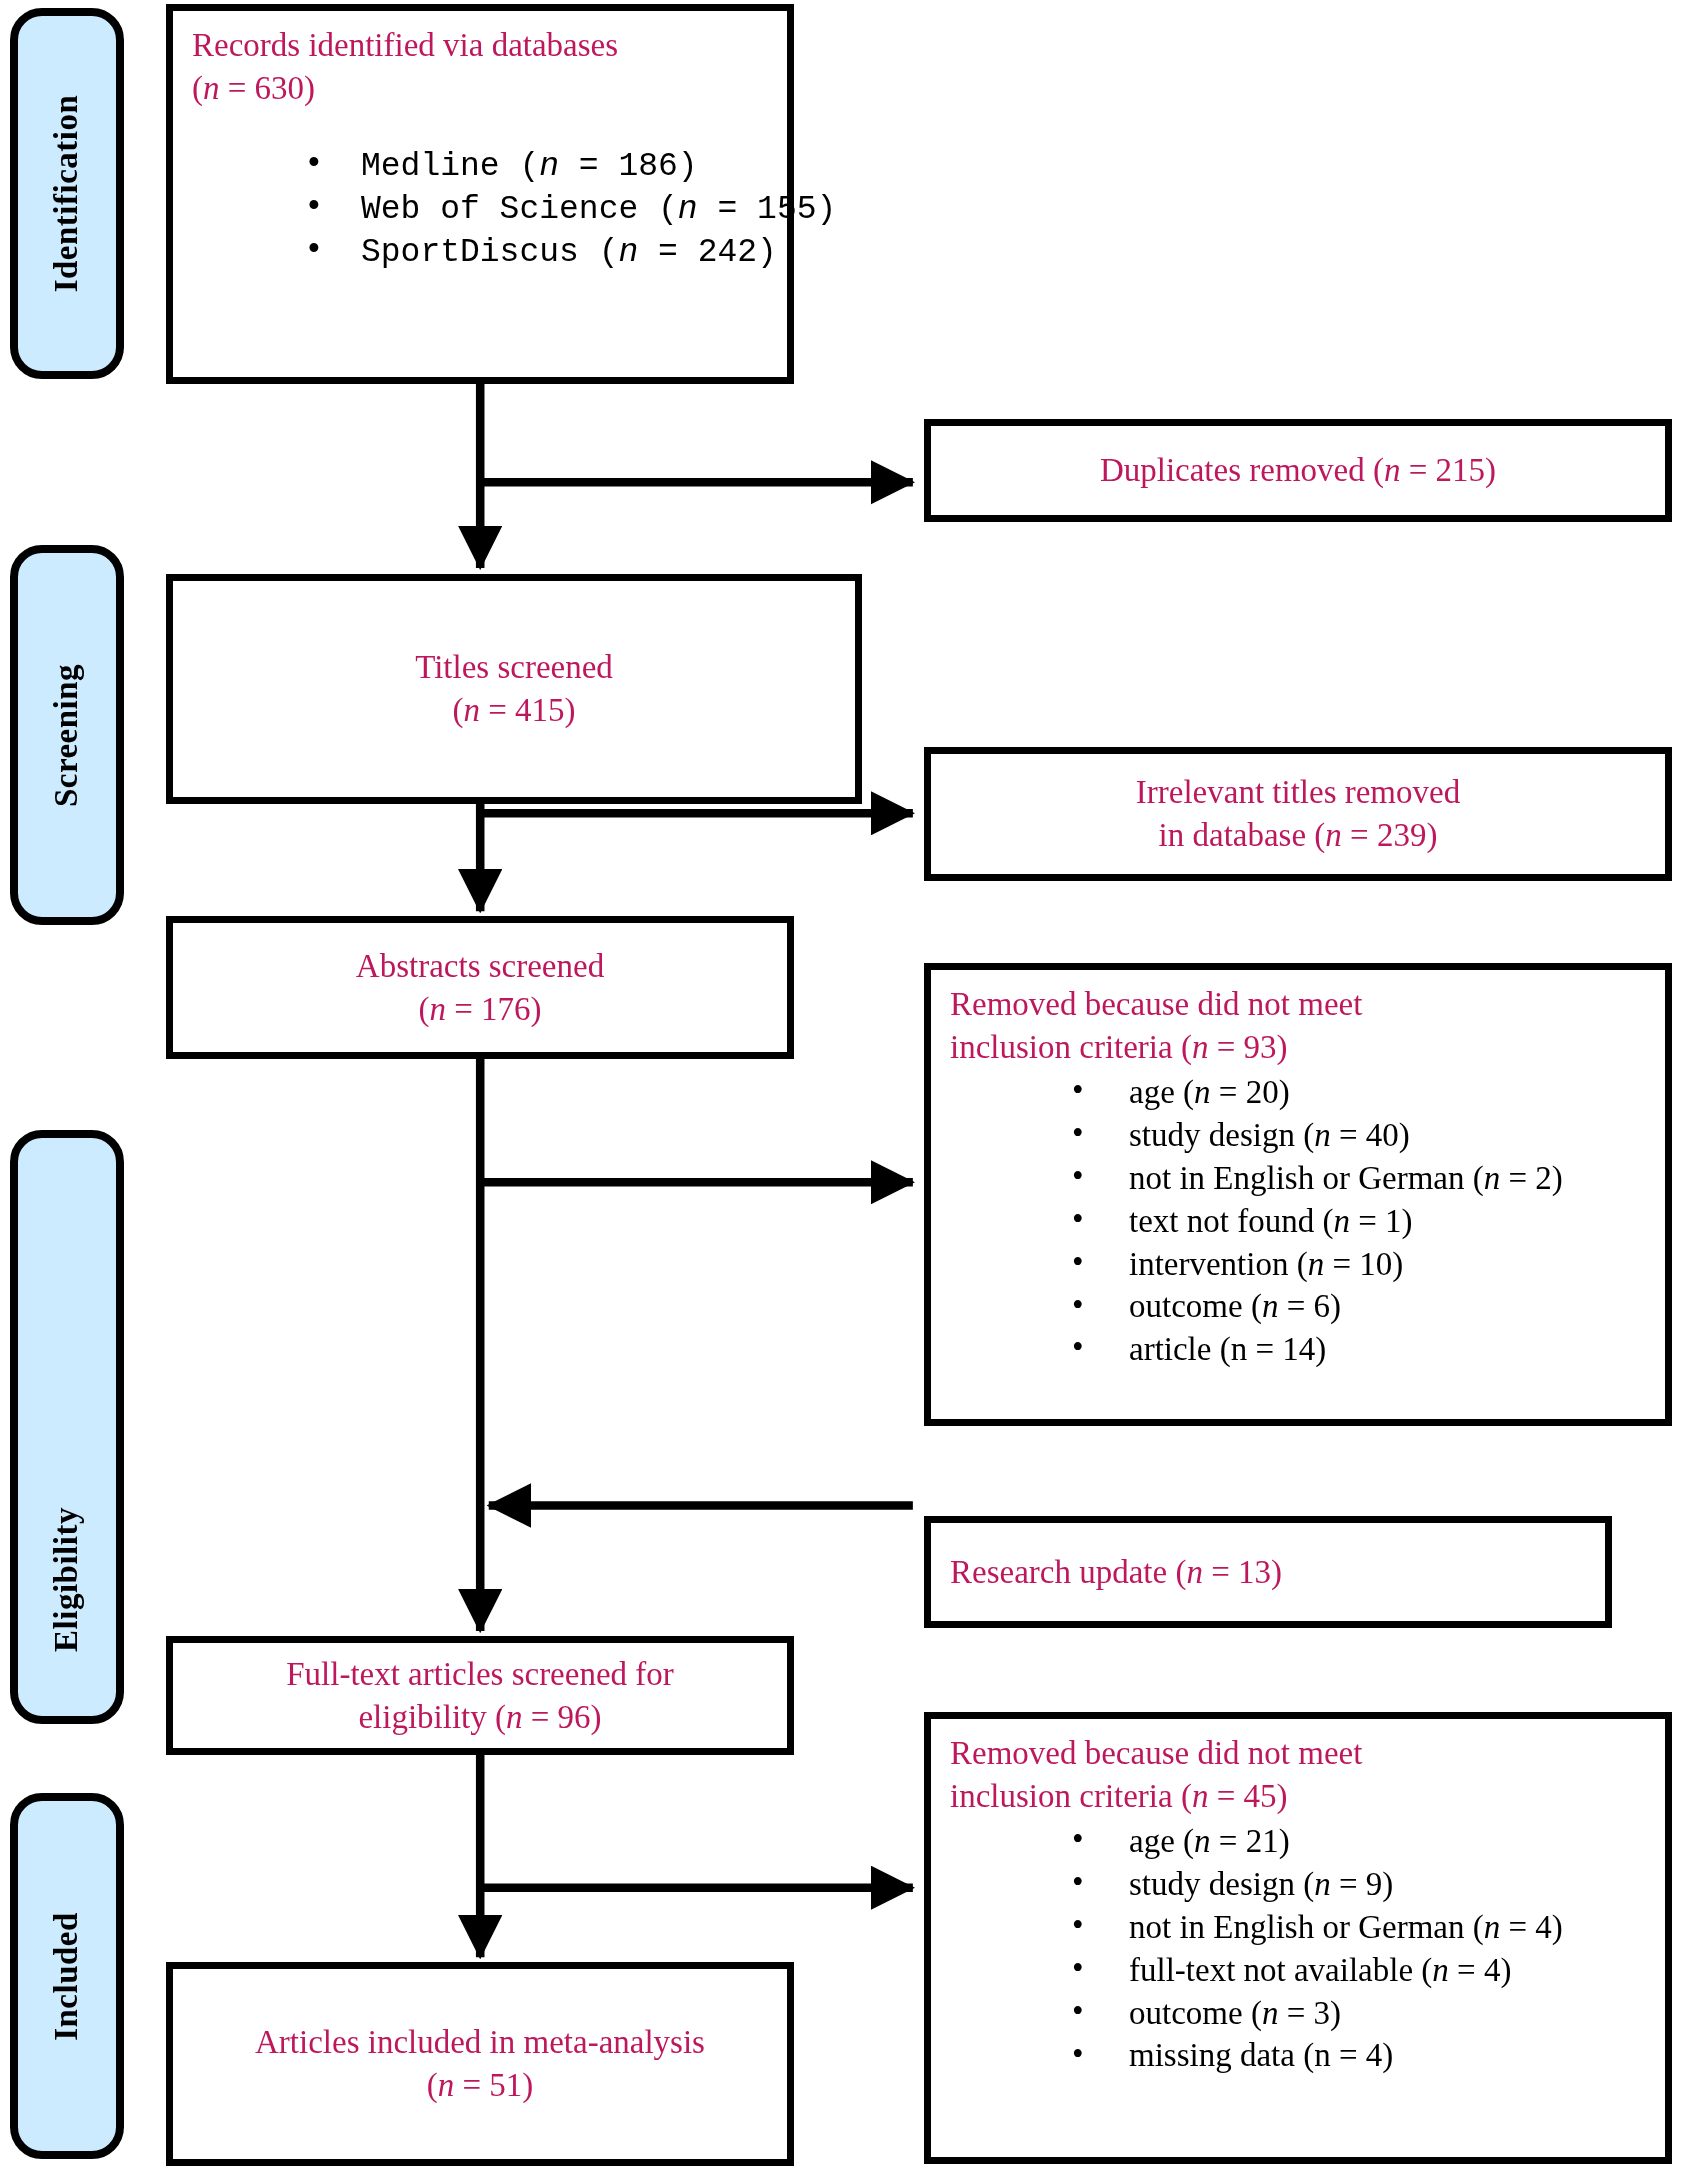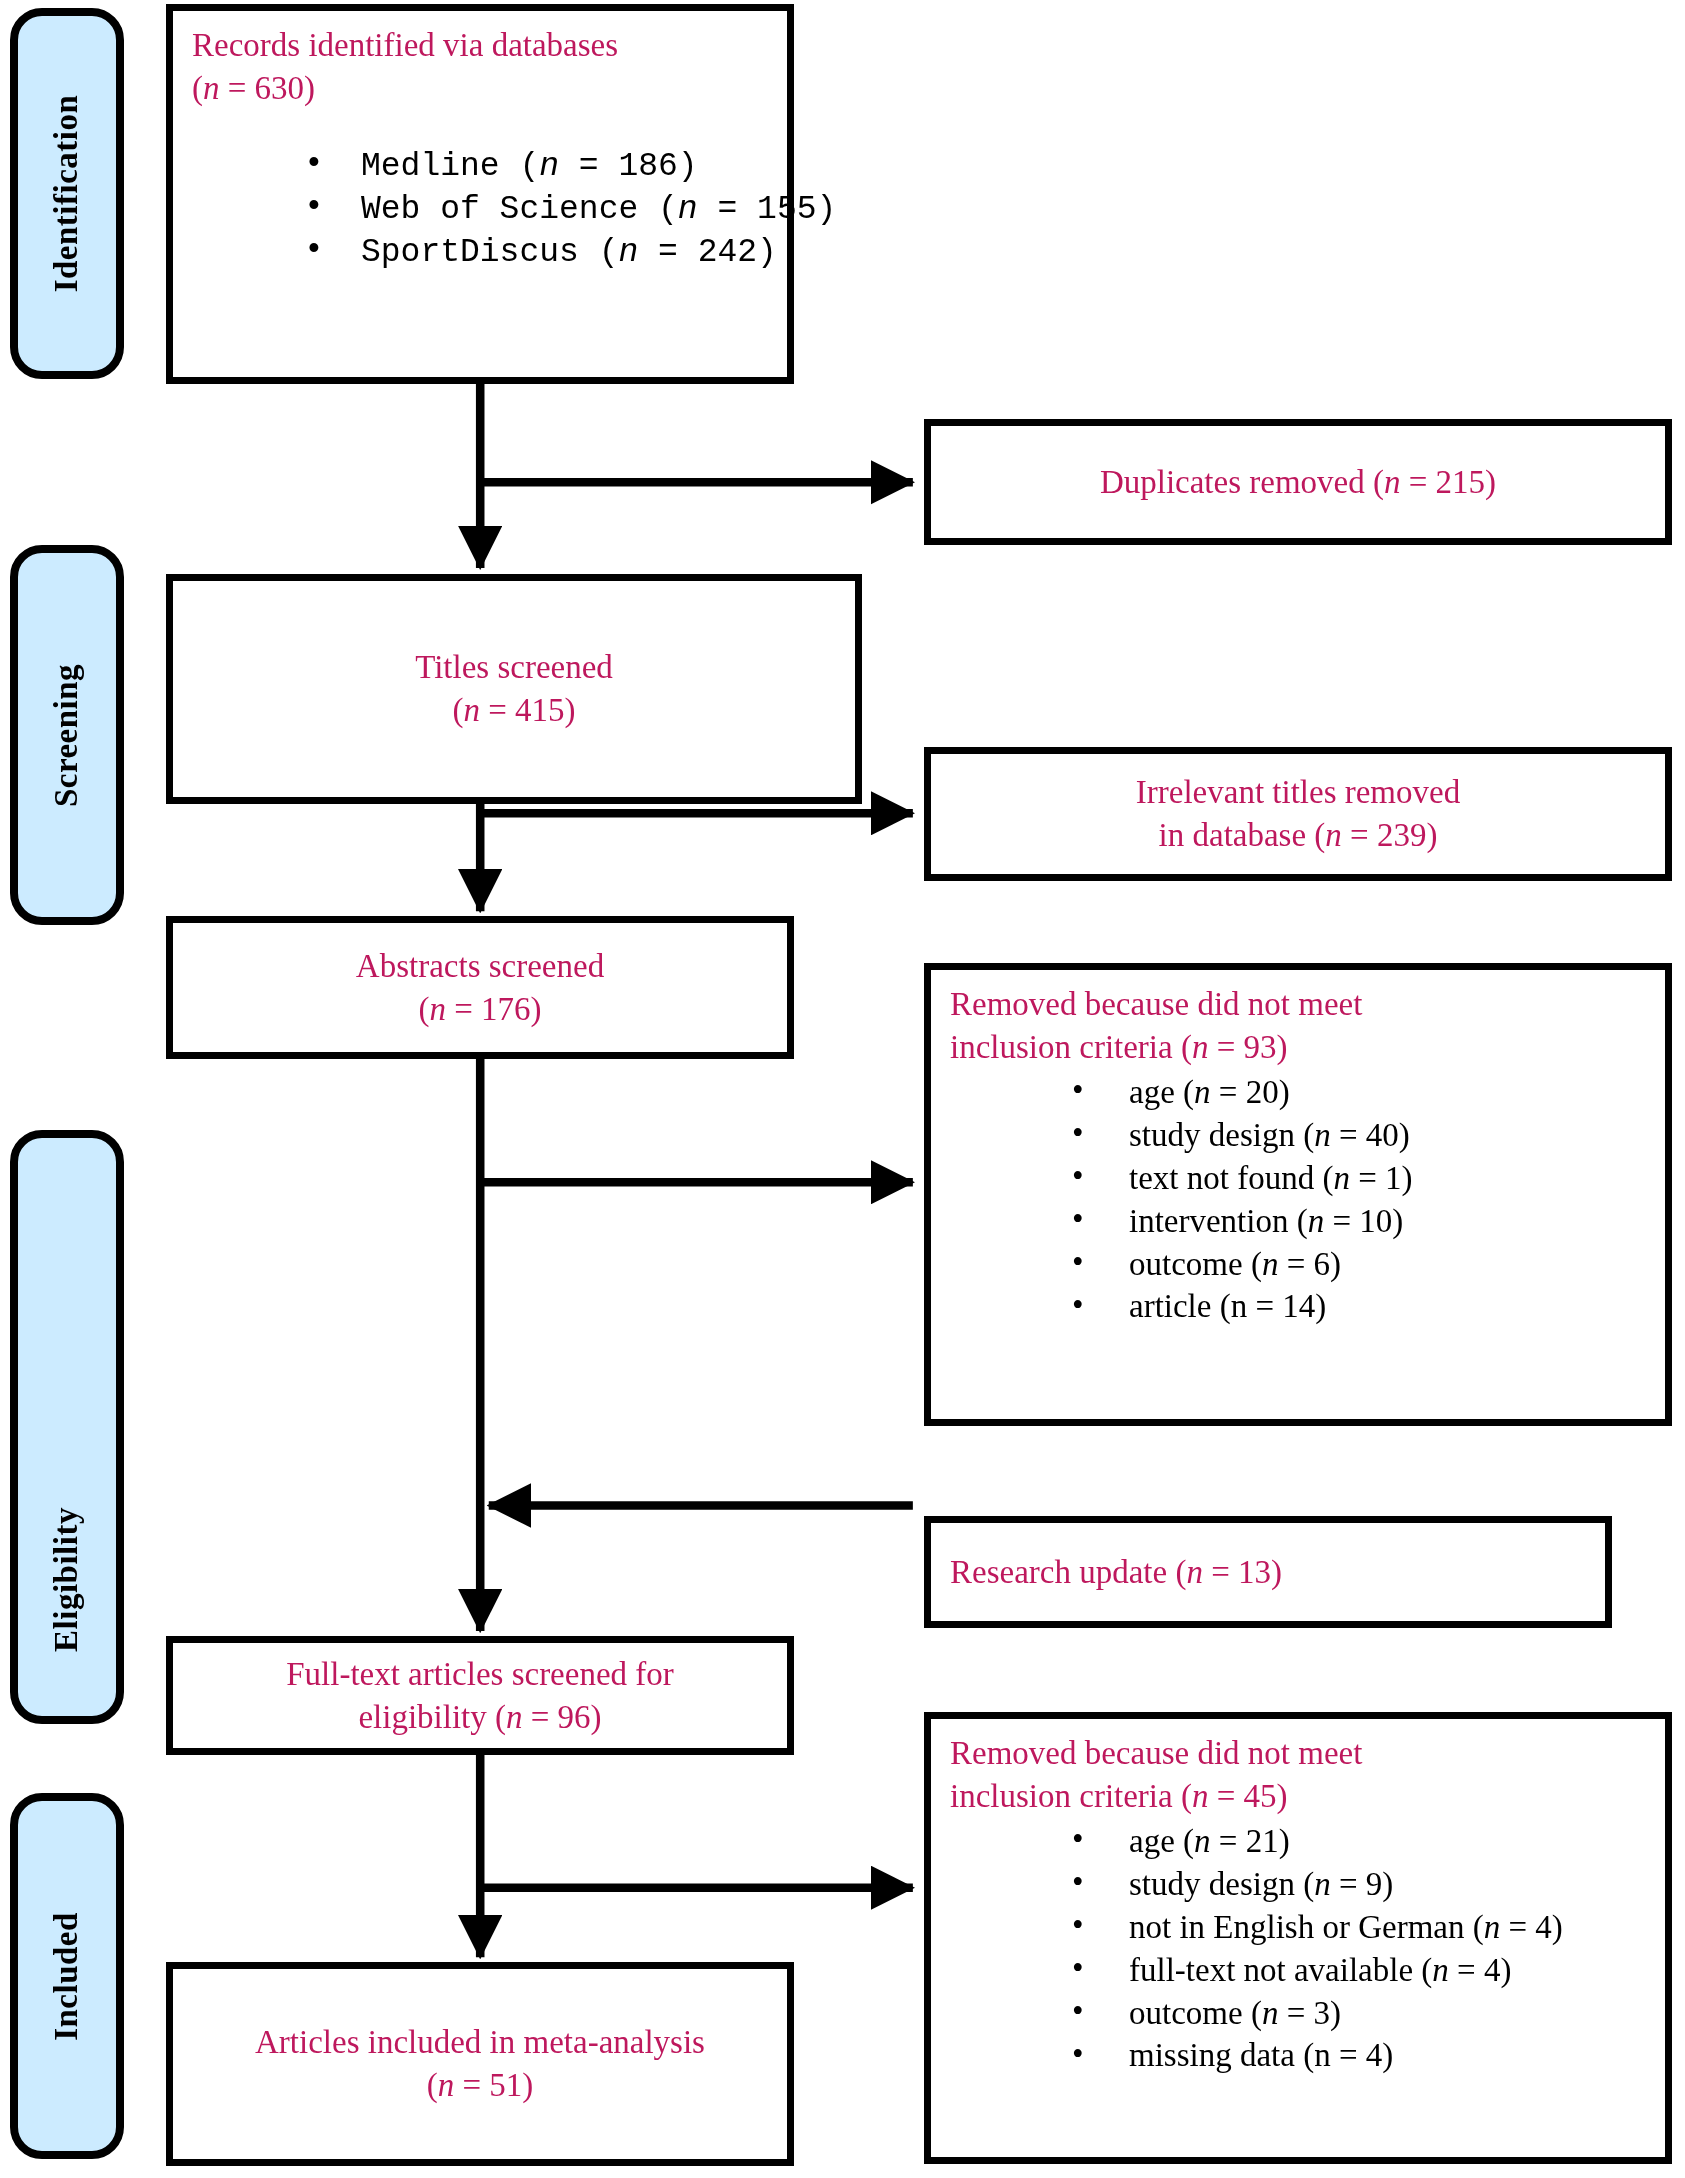--- a/index.html
+++ b/index.html
@@ -136,21 +136,21 @@
       <div><span>Records identified via databases</span></div>
       <div class="nowrap"><span>(</span><span class="ital">n</span><span> = 630)</span></div>
     </div>
     <ul class="bullets indent-lg">
       <li><span>Medline (</span><span class="ital">n</span><span> = 186)</span></li>
       <li><span>Web of Science (</span><span class="ital">n</span><span> = 155)</span></li>
       <li><span>SportDiscus (</span><span class="ital">n</span><span> = 242)</span></li>
     </ul>
   </div>
 
-  <div class="flow-box" style="left:924px; top:419px; width:748px; height:126px; display:flex; align-items:center; justify-content:center;">
+  <div class="flow-box" style="left:924px; top:419px; width:748px; height:103px; display:flex; align-items:center; justify-content:center;">
     <div class="box-text center nowrap">
       <span>Duplicates removed (</span><span class="ital">n</span><span> = 215)</span>
     </div>
   </div>
 
   <div class="flow-box" style="left:166px; top:574px; width:696px; height:230px; display:flex; align-items:center; justify-content:center;">
     <div class="box-text center">
       <div>Titles screened</div>
       <div class="nowrap"><span>(</span><span class="ital">n</span><span> = 415)</span></div>
     </div>
@@ -171,20 +171,21 @@
   </div>
 
   <div class="flow-box" style="left:924px; top:963px; width:748px; height:463px;">
     <div class="box-text left">
       <div>Removed because did not meet</div>
       <div class="nowrap"><span>inclusion criteria (</span><span class="ital">n</span><span> = 93)</span></div>
     </div>
     <ul class="bullets indent-sm">
       <li><span>age (</span><span class="ital">n</span><span> = 20)</span></li>
       <li><span>study design (</span><span class="ital">n</span><span> = 40)</span></li>
+      <li><span>not in English or German (</span><span class="ital">n</span><span> = 2)</span></li>
       <li><span>text not found (</span><span class="ital">n</span><span> = 1)</span></li>
       <li><span>intervention (</span><span class="ital">n</span><span> = 10)</span></li>
       <li><span>outcome (</span><span class="ital">n</span><span> = 6)</span></li>
       <li><span>article (</span><span class="ital"></span><span>n = 14)</span></li>
     </ul>
   </div>
 
   <div class="flow-box" style="left:924px; top:1516px; width:688px; height:112px; display:flex; align-items:center; justify-content:flex-start;">
     <div class="box-text center nowrap">
       <span>Research update (</span><span class="ital">n</span><span> = 13)</span>

